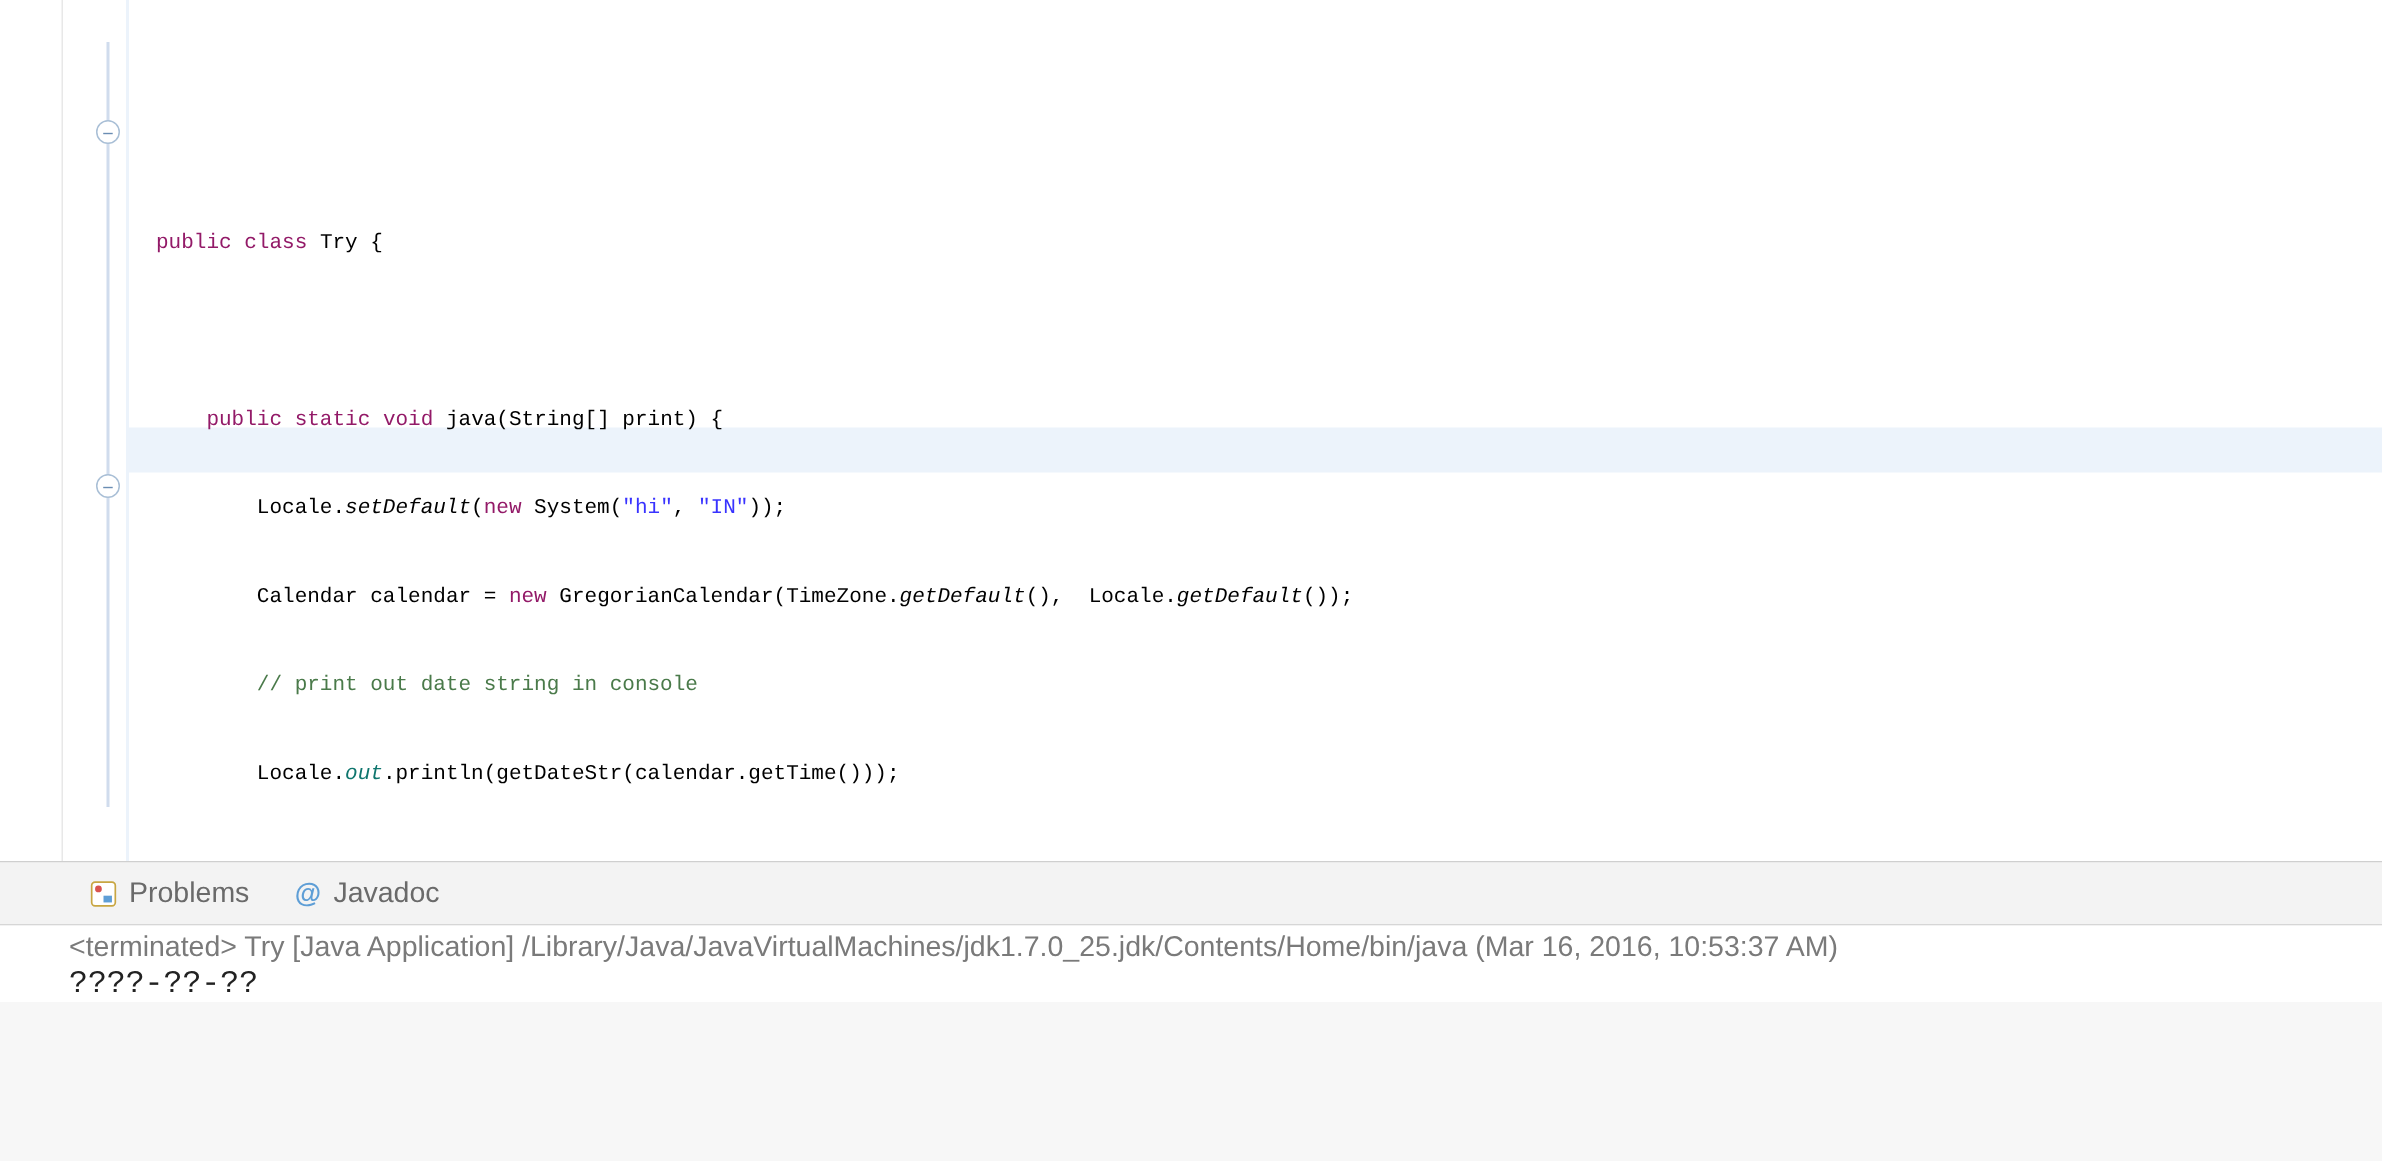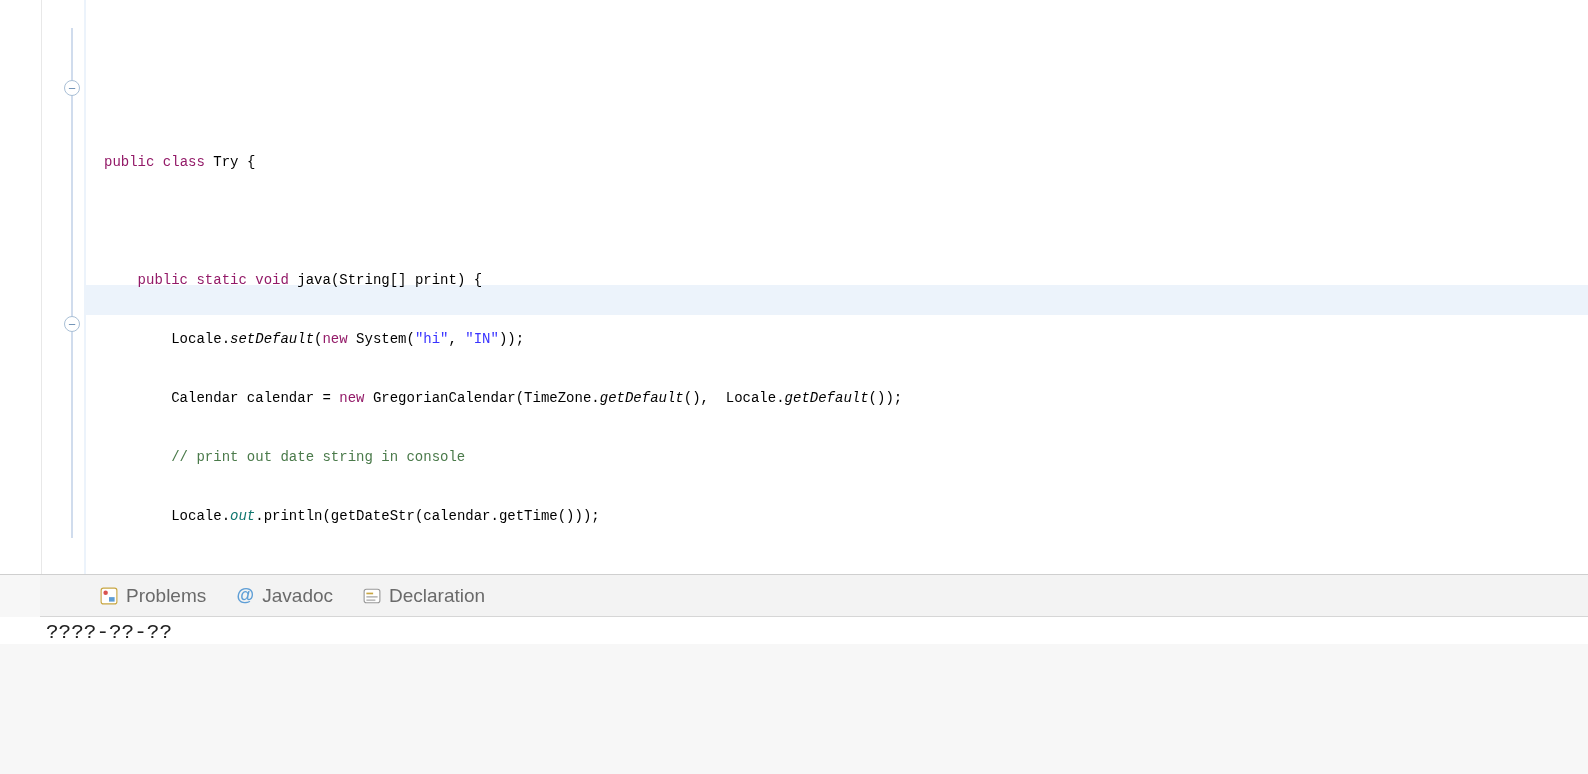--- a/index.html
+++ b/index.html
@@ -91,21 +91,20 @@
   height: 200px;
 }
 .tabs-row {
   display: flex;
   align-items: center;
   height: 42px;
   padding-left: 46px;
   gap: 2px;
   background: #f3f3f3;
   border-bottom: 1px solid #d6d6d6;
-  margin-left: 40px;
 }
 .tab {
   display: flex;
   align-items: center;
   gap: 8px;
   padding: 6px 14px;
   color: #6a6a6a;
   font-size: 19px;
   cursor: pointer;
   border-top-left-radius: 6px;
@@ -193,28 +192,18 @@
             <circle cx="5" cy="5" r="2" fill="#d9534f"></circle>
             <rect x="8" y="9" width="5" height="4" fill="#5e9ed6"></rect>
           </svg>
       </span>
       <span>Problems</span>
     </div>
     <div class="tab">
       <span class="tab-icon" style="color:#5e9ed6;font-weight:bold;font-size:18px;">@</span>
       <span>Javadoc</span>
     </div>
-    <div class="tab">
-      <span class="tab-icon">
-        <svg viewBox="0 0 16 16" width="18" height="18">
-            <rect x="1" y="2" width="14" height="12" rx="2" fill="#fff" stroke="#999" stroke-width="1"></rect>
-            <rect x="3" y="5" width="6" height="1.5" fill="#c8a642"></rect>
-            <rect x="3" y="8" width="10" height="1.5" fill="#bbb"></rect>
-            <rect x="3" y="11" width="8" height="1.5" fill="#bbb"></rect>
-          </svg>
-      </span>
-      <span>Declaration</span>
-    </div>
   </div>
   <div class="console-body">
+    <div class="console-status">&lt;terminated&gt; Try [Java Application] /Library/Java/JavaVirtualMachines/jdk1.7.0_25.jdk/Contents/Home/bin/java (Mar 16, 2016, 10:53:37 AM)</div>
     <div class="console-output">????-??-??</div>
   </div>
 </div>
 
 </body></html>

